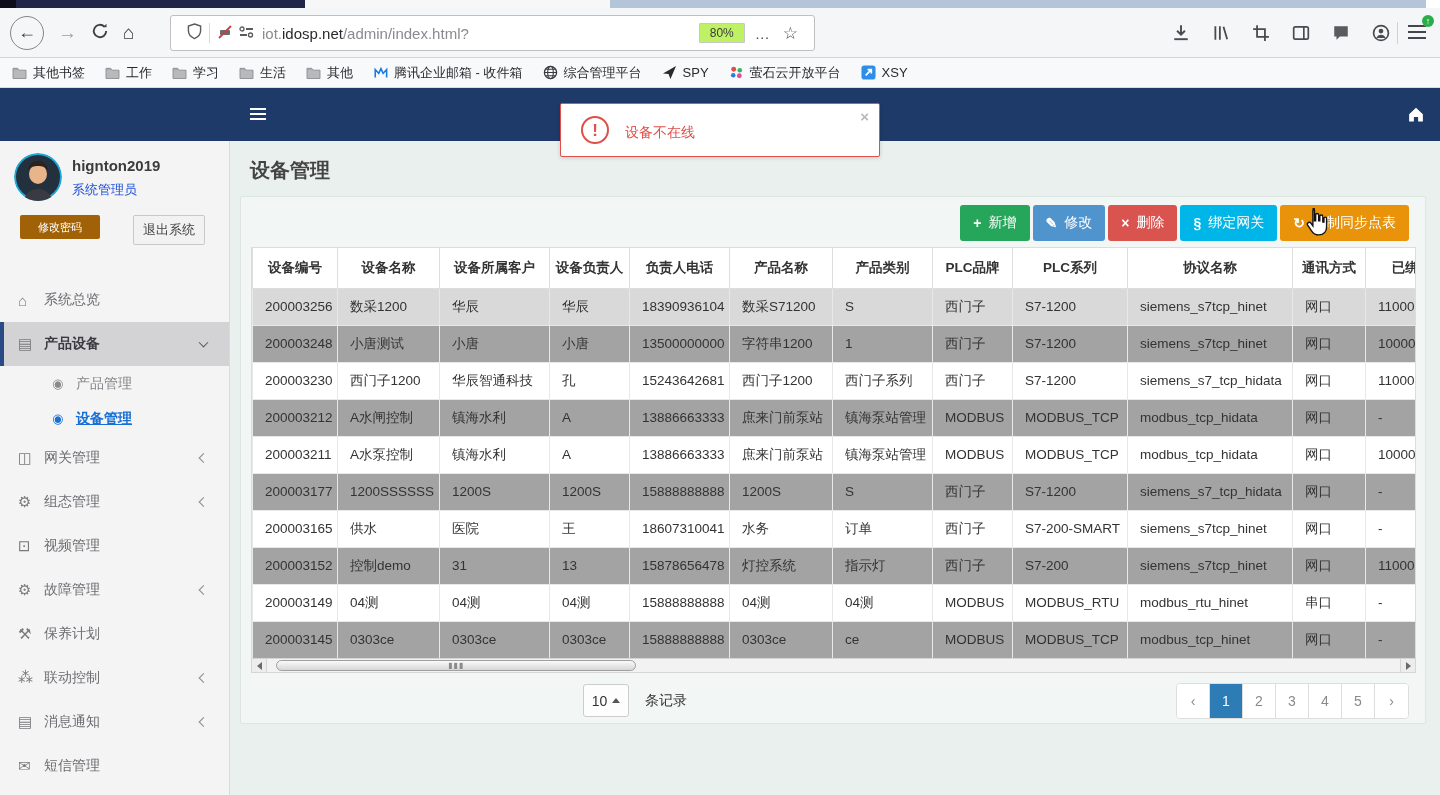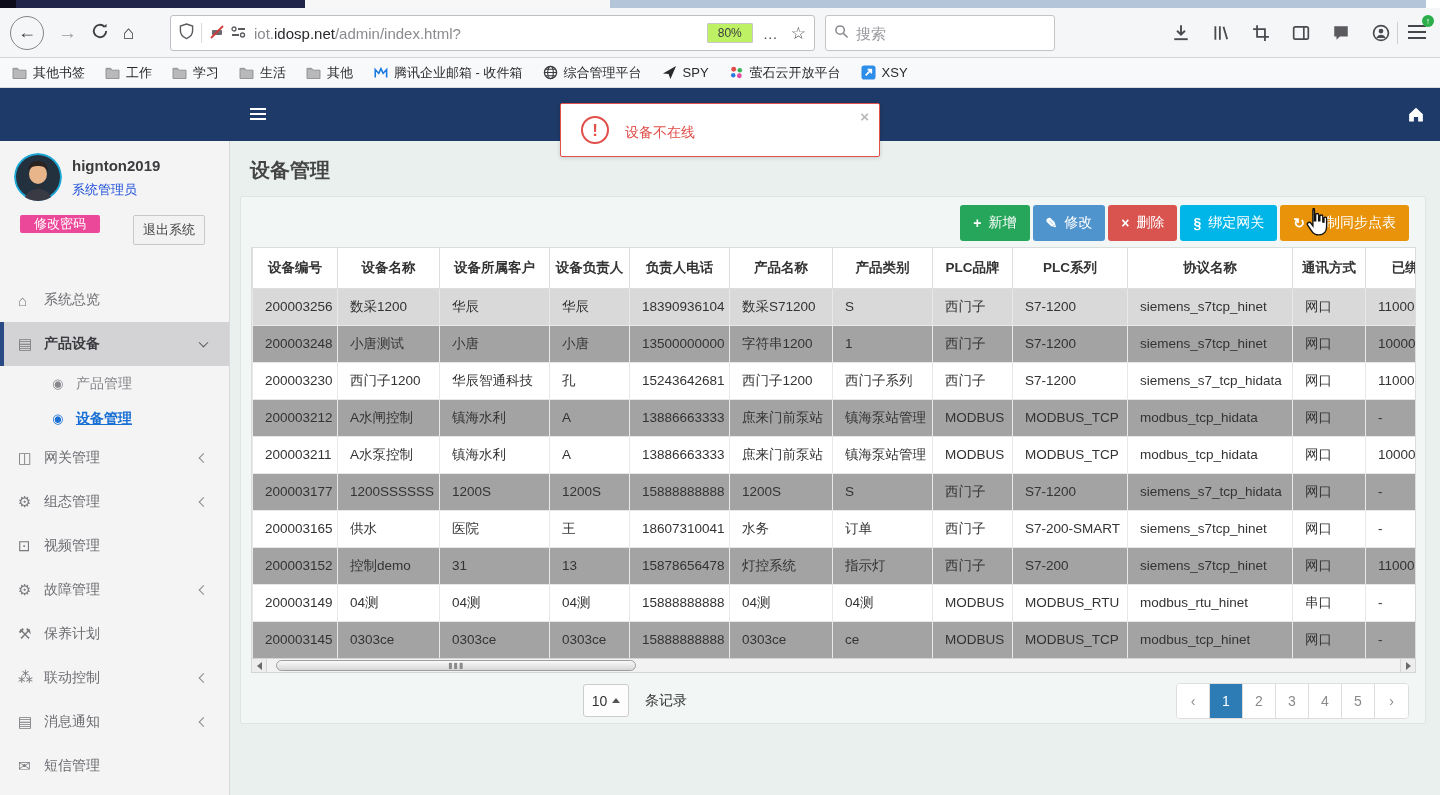--- a/index.html
+++ b/index.html
@@ -13,21 +13,21 @@
 
   
   .btoolbar { position:absolute; top:8px; left:0; width:1440px; height:50px; background:#f5f6f7;
               border-bottom:1px solid #d4d4d8; display:flex; align-items:center; }
   .navbtns { display:flex; align-items:center; gap:14px; padding-left:10px; }
   .backbtn { width:34px; height:34px; border:1.5px solid #84848a; border-radius:50%;
              display:flex; align-items:center; justify-content:center; font-size:18px; color:#3f3f44; background:#f5f6f7; }
   .fwdbtn { font-size:19px; color:#9a9aa0; }
   .navglyph { font-size:19px; color:#3f3f44; }
   .urlbar { position:absolute; left:170px; top:7px; width:645px; height:36px; background:#fff;
-            border:1px solid #bfbfc4; border-radius:3px; display:flex; align-items:center; padding:0 8px; }
+            border:1px solid #bfbfc4; border-radius:3px; display:flex; align-items:center; padding:0 16px; }
   .urlbar .sep { width:1px; height:20px; background:#d8d8dc; margin:0 7px; }
   .urltext { flex:1; font-size:15px; color:#8a8a90; white-space:nowrap; overflow:hidden; }
   .urltext .domain { color:#2a2a2e; }
   .zoompill { border:1px solid #c6c6cb; background:#bef264; border-radius:1px; font-size:12px;
               color:#3a3a3e; padding:2px 10px; margin-right:10px; }
   .dots3 { color:#4a4a4f; font-size:15px; letter-spacing:1px; margin-right:12px; }
   .staricon { color:#4a4a4f; font-size:17px; }
   .bsearch { position:absolute; left:825px; top:7px; width:230px; height:36px; background:#fff;
              border:1px solid #c3c3c8; border-radius:3px; display:flex; align-items:center; padding:0 8px; }
   .bsearch input { border:none; outline:none; flex:1; font-size:15px; color:#333; background:transparent;
@@ -53,22 +53,22 @@
   .appnav .toggle .bar { position:absolute; left:0; width:16px; height:2px; background:#fff; }
   .appnav .homeico { position:absolute; right:14px; top:16px; }
 
   
   .sidebar { position:absolute; top:141px; left:0; width:230px; height:654px; background:#f4f4f5;
              border-right:1px solid #d9d9d9; }
   .ucard { position:absolute; top:12px; left:12px; right:8px; height:56px; }
   .avatar { position:absolute; left:2px; top:0; width:48px; height:48px; border-radius:50%; overflow:hidden; }
   .uname { position:absolute; left:60px; top:4px; font-size:15px; font-weight:bold; color:#3c3c3e; }
   .urole { position:absolute; left:60px; top:28px; font-size:13px; color:#1d4ed8; }
-  .pwdbtn { position:absolute; left:20px; top:74px; width:80px; height:18px; background:#ec4899; color:#fff;
-            border:none; font-size:13px; border-radius:2px; }
+  .pwdbtn { position:absolute; left:20px; top:74px; width:80px; height:24px; background:#a16207; color:#fff;
+            border:none; font-size:11px; border-radius:2px; }
   .outbtn { position:absolute; left:133px; top:74px; width:72px; height:30px; background:#f2f2f2; color:#444;
             border:1px solid #c8c8c8; font-size:13px; border-radius:2px; }
   .menu { position:absolute; top:137px; left:0; right:0; }
   .menu-item { position:relative; height:44px; display:flex; align-items:center; padding-left:18px;
                color:#6d6d72; font-size:14px; }
   .menu-item .mico { width:26px; font-size:15px; color:#7a7a7e; }
   .menu-item.active-parent { background:#d3d3d5; border-left:4px solid #2a4a85; padding-left:14px;
                              color:#3c3c40; font-weight:bold; }
   .submenu-item { position:relative; height:35px; display:flex; align-items:center; padding-left:52px;
                   color:#85858a; font-size:14px; }
@@ -189,29 +189,20 @@
             <circle cx="11.5" cy="10" r="2" fill="none" stroke="#5a5a5f" stroke-width="1.3"></circle>
             <rect x="1" y="9" width="7" height="2" fill="#5a5a5f"></rect>
           </svg>
       </span>
       <span class="urltext"><span>iot.</span><span class="domain">idosp.net</span><span>/admin/index.html?</span></span>
       <span class="zoompill">80%</span>
       <span class="dots3">…</span>
       <span class="staricon">☆</span>
     </div>
 
-    <div class="bsearch">
-      <span style="margin-right:7px">
-        <svg width="15" height="15" viewBox="0 0 16 16">
-            <circle cx="6.5" cy="6.5" r="4.5" fill="none" stroke="#8a8a90" stroke-width="1.6"></circle>
-            <path d="M10 10l4.5 4.5" stroke="#8a8a90" stroke-width="1.6"></path>
-          </svg>
-      </span>
-      <input placeholder="搜索" style="">
-    </div>
 
     <div class="rbicons">
       <span>
         <svg width="18" height="18" viewBox="0 0 16 16">
             <path d="M8 1v8M4.5 6L8 9.5 11.5 6" fill="none" stroke="#4a4a4f" stroke-width="1.7"></path>
             <path d="M2 13.5h12" stroke="#4a4a4f" stroke-width="1.7"></path>
           </svg>
       </span>
       <span>
         <svg width="18" height="18" viewBox="0 0 16 16">

